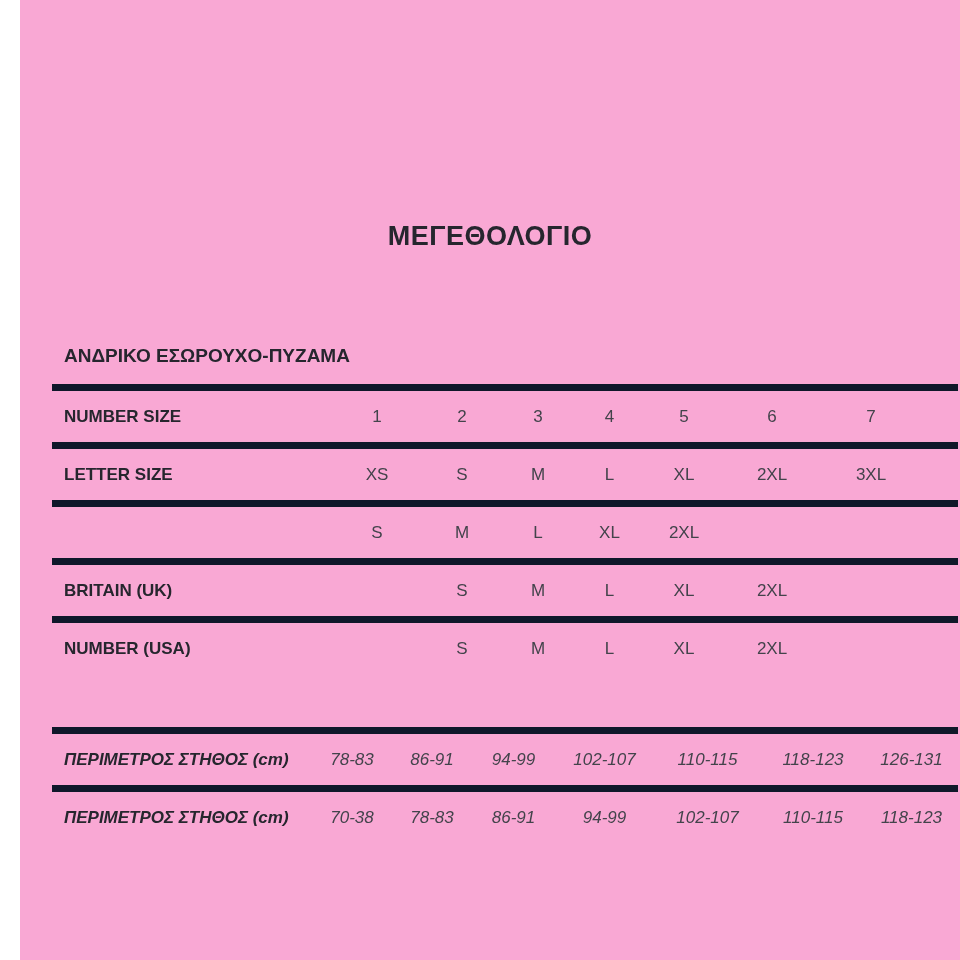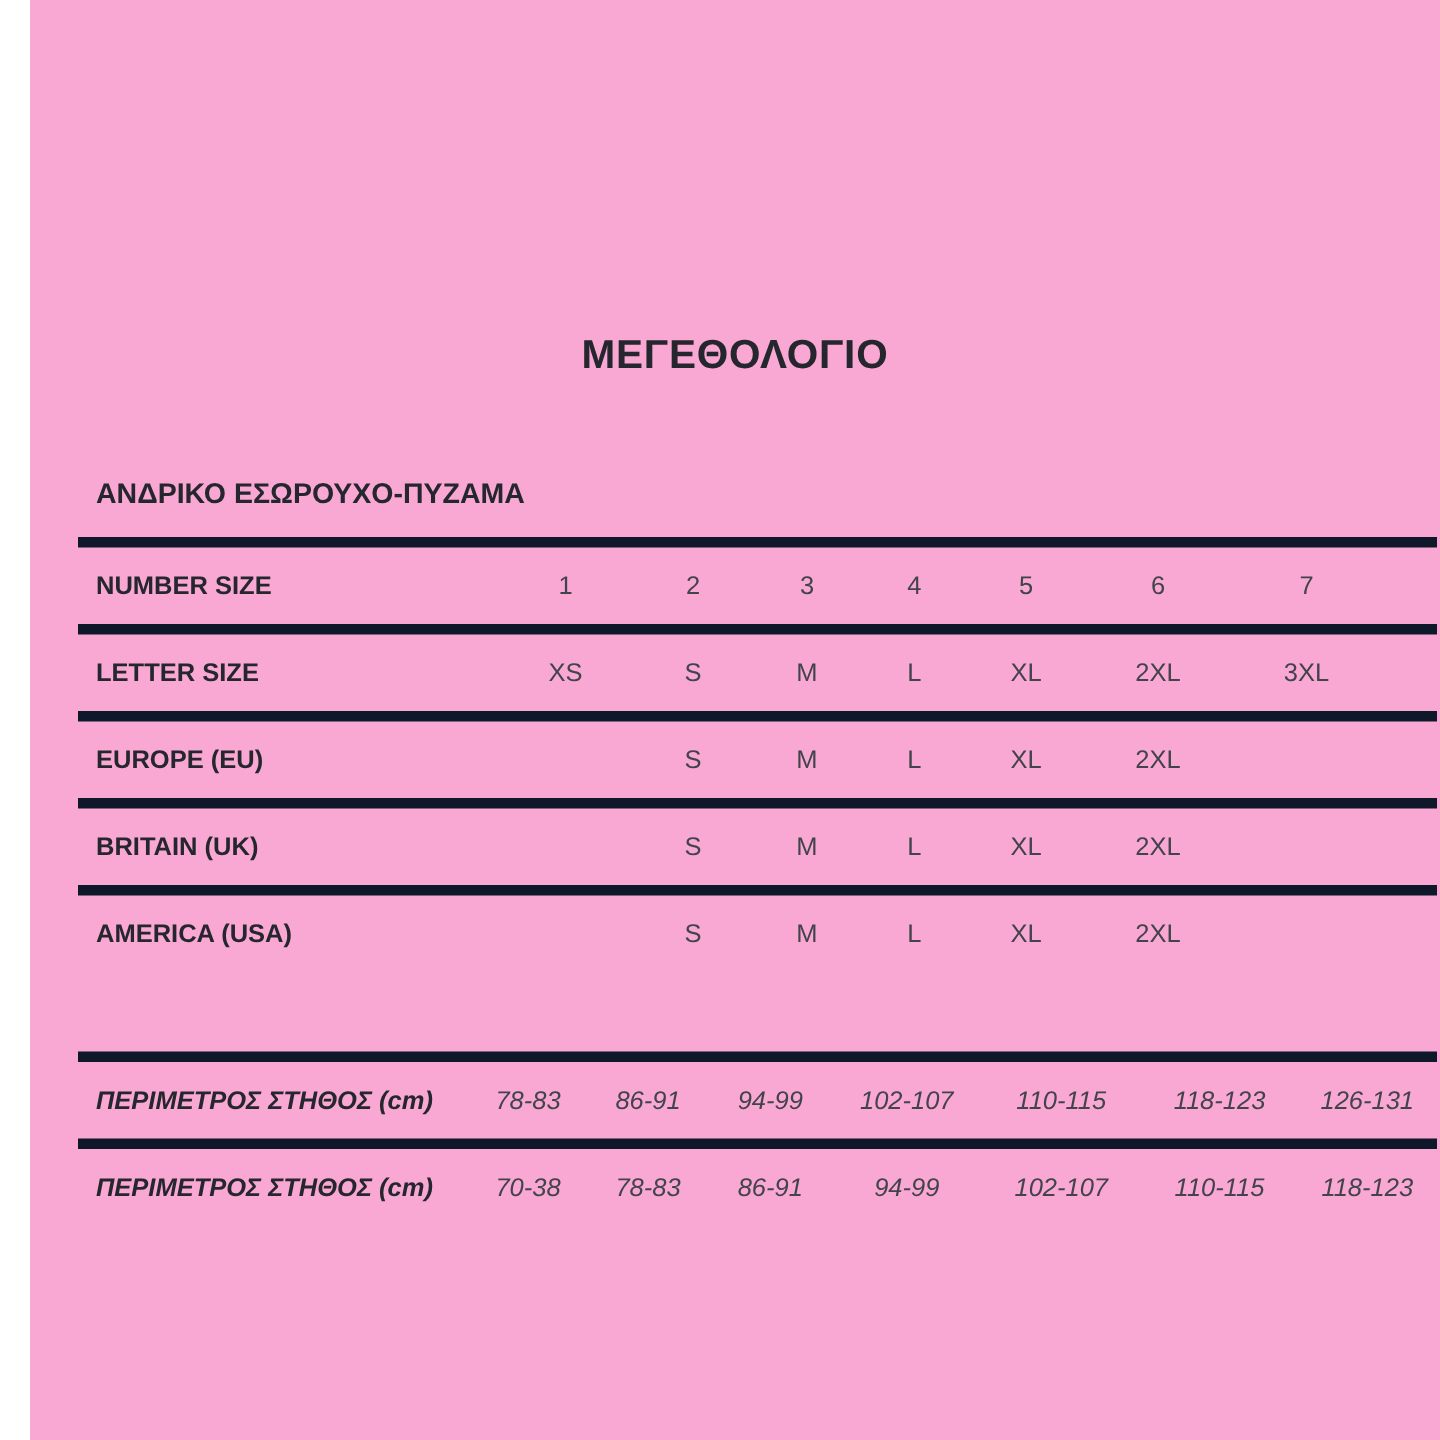--- a/index.html
+++ b/index.html
@@ -22,21 +22,21 @@
     left: 0;
     width: 940px;
     text-align: center;
     font-size: 27px;
     font-weight: 700;
     letter-spacing: 0.5px;
     color: #26262e;
   }
   .content {
     position: absolute;
-    top: 318px;
+    top: 344px;
     left: 32px;
     width: 906px;
   }
   .section-title {
     font-size: 19px;
     font-weight: 700;
     color: #26262e;
     padding-left: 12px;
     line-height: 24px;
     margin-bottom: 16px;
@@ -103,21 +103,20 @@
         <span class="cell">XS</span>
         <span class="cell">S</span>
         <span class="cell">M</span>
         <span class="cell">L</span>
         <span class="cell">XL</span>
         <span class="cell">2XL</span>
         <span class="cell">3XL</span>
       </div>
 
       <div class="trow rowA">
-        <span class="row-label">EUROPE (EU)</span>
         <span class="cell"></span>
         <span class="cell">S</span>
         <span class="cell">M</span>
         <span class="cell">L</span>
         <span class="cell">XL</span>
         <span class="cell">2XL</span>
         <span class="cell"></span>
       </div>
 
       <div class="trow rowA">
@@ -125,21 +124,21 @@
         <span class="cell"></span>
         <span class="cell">S</span>
         <span class="cell">M</span>
         <span class="cell">L</span>
         <span class="cell">XL</span>
         <span class="cell">2XL</span>
         <span class="cell"></span>
       </div>
 
       <div class="trow rowA">
-        <span class="row-label">AMERICA (USA)</span>
+        <span class="row-label">NUMBER (USA)</span>
         <span class="cell"></span>
         <span class="cell">S</span>
         <span class="cell">M</span>
         <span class="cell">L</span>
         <span class="cell">XL</span>
         <span class="cell">2XL</span>
         <span class="cell"></span>
       </div>
 
 

